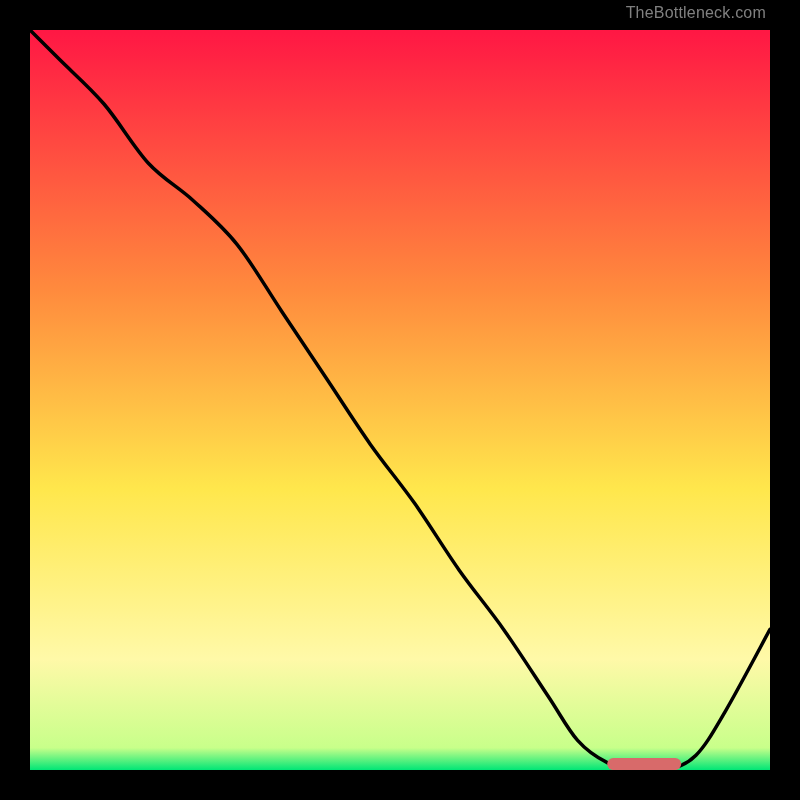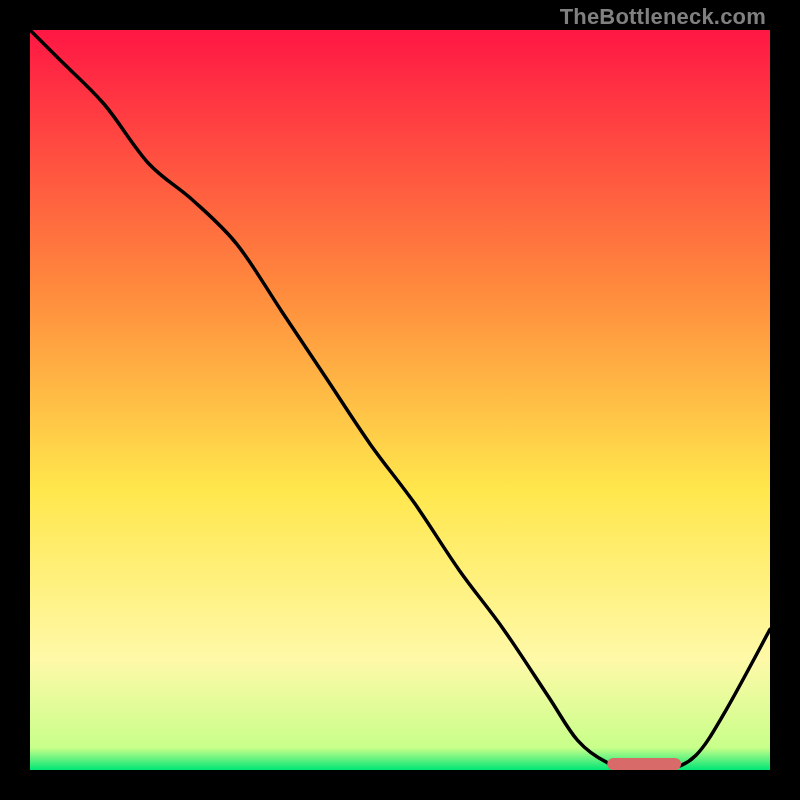--- a/index.html
+++ b/index.html
@@ -24,22 +24,22 @@
     left: 0;
     top: 0;
     width: 740px;
     height: 740px;
   }
   .watermark {
     position: absolute;
     top: 4px;
     right: 34px;
     color: #808080;
-    font-size: 22px;
-    font-weight: 700;
+    font-size: 16px;
+    font-weight: 400;
     letter-spacing: 0.2px;
   }
 </style>
 </head>
 <body>
 
 <div class="frame">
   <svg class="plot" viewBox="0 0 740 740" preserveAspectRatio="none">
     <defs>
       <linearGradient id="bg-grad" x1="0" y1="0" x2="0" y2="1">

